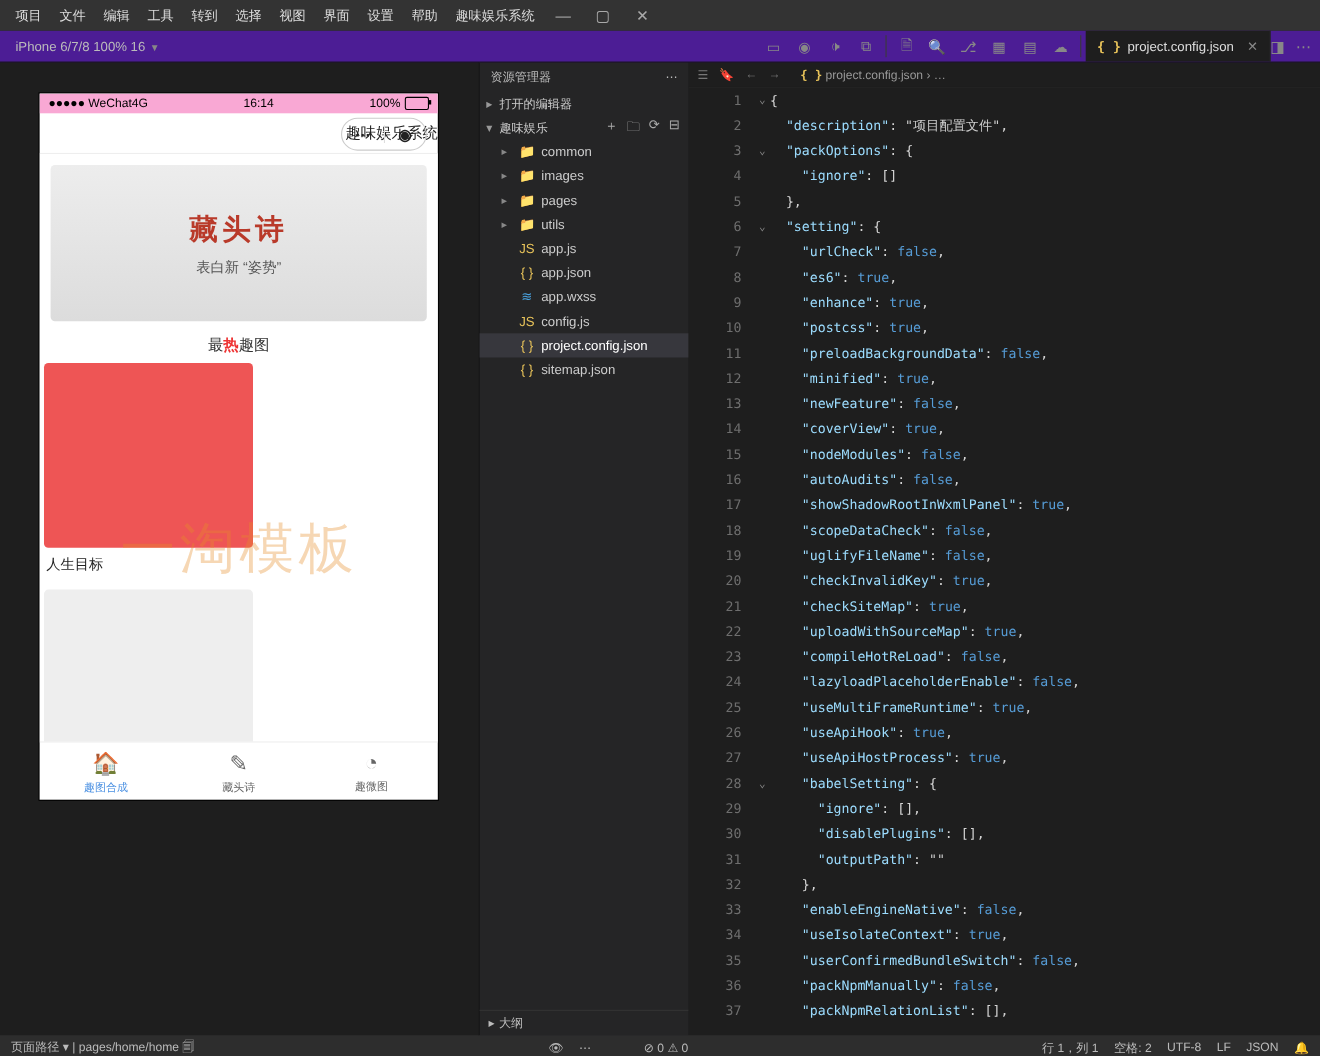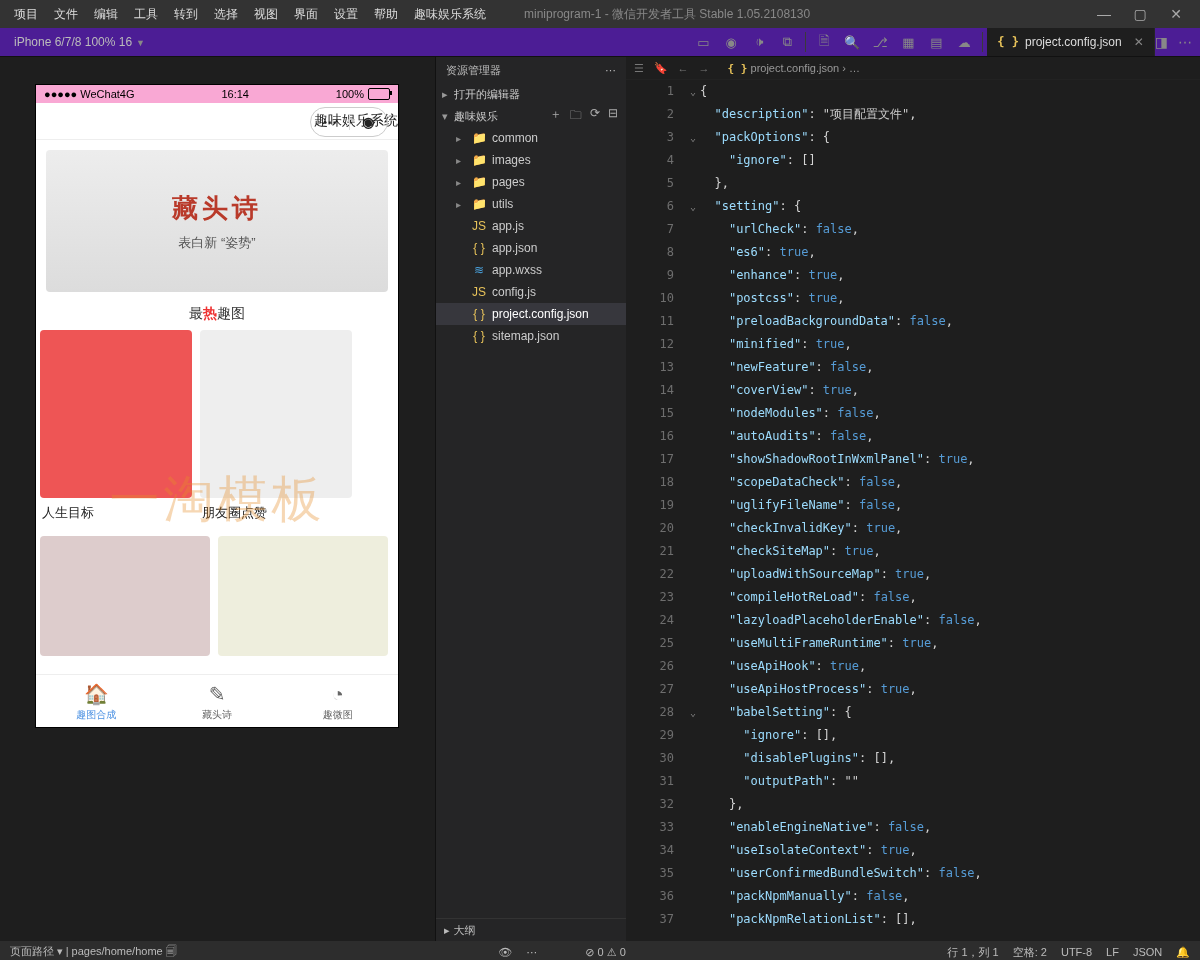--- a/index.html
+++ b/index.html
@@ -27,21 +27,21 @@
   .sim .capsule{position:absolute;right:10px;top:4px;width:76px;height:28px;border:1px solid #ccc;border-radius:16px;display:flex;align-items:center}
   .sim .capsule div{flex:1;text-align:center;font-weight:bold}
   .sim .capsule .sep{width:1px;height:16px;background:#ddd;flex:0 0 1px}
   .sim .content{height:534px;overflow:hidden;background:#fff}
   .banner{margin:10px;height:142px;background:linear-gradient(#ededed,#dcdcdc);border-radius:4px;display:flex;flex-direction:column;align-items:center;justify-content:center;color:#b93a2a}
   .banner .big{font-size:26px;font-weight:900;font-family:serif;letter-spacing:4px}
   .banner .sub{font-size:13px;color:#555;margin-top:8px}
   .hotbar{height:24px;display:flex;align-items:center;justify-content:center;color:#333;font-size:14px}
   .hotbar .hot{color:#e33;font-weight:bold}
   .grid{display:flex;flex-wrap:wrap;padding:4px;gap:8px}
-  .card{width:152px}
+  .card{width:190px}
   .card .img{height:168px;background:#e55;border-radius:4px}
   .card:nth-child(2) .img{background:#eee}
   .card .lbl{font-size:13px;color:#222;padding:6px 2px}
   .card2{width:170px}
   .card2 .img{height:120px;background:#ccc;border-radius:4px}
   .sim .tabbar{height:54px;border-top:1px solid #eee;display:flex}
   .sim .tabbar .tab{flex:1;display:flex;flex-direction:column;align-items:center;justify-content:center;font-size:10px;color:#4a90e2}
   .sim .tabbar .tab.inact{color:#666}
   .sim .tabbar .ico{font-size:20px;margin-bottom:2px}
   
@@ -81,21 +81,20 @@
   .statusbar{height:22px;background:#2d2d2d;display:flex;align-items:center;padding:0 10px;color:#bbb;font-size:11px;gap:14px}
   .statusbar .spacer{flex:1}
   .watermark{position:absolute;left:50%;top:50%;transform:translate(-50%,-50%);font-size:50px;color:rgba(230,140,40,0.35);font-weight:normal;pointer-events:none;letter-spacing:4px;z-index:50}
   .corner-icons{margin-left:auto;display:flex;gap:10px;padding-right:8px;color:#888;font-size:14px}
 </style>
 </head>
 <body>
 
 <div class="menubar">
   <span id="menuitems"><span class="mi">项目</span><span class="mi">文件</span><span class="mi">编辑</span><span class="mi">工具</span><span class="mi">转到</span><span class="mi">选择</span><span class="mi">视图</span><span class="mi">界面</span><span class="mi">设置</span><span class="mi">帮助</span><span class="mi">趣味娱乐系统</span></span>
-  <span class="title-center">miniprogram-1 - 微信开发者工具 Stable 1.05.2108130</span>
   <span class="winbtn">—</span>
   <span class="winbtn">▢</span>
   <span class="winbtn">✕</span>
 </div>
 
 <div class="toolbar2">
   <div class="device">
     <span>iPhone 6/7/8 100% 16</span><span class="tri">▼</span>
   </div>
   <div class="spacer"></div>

